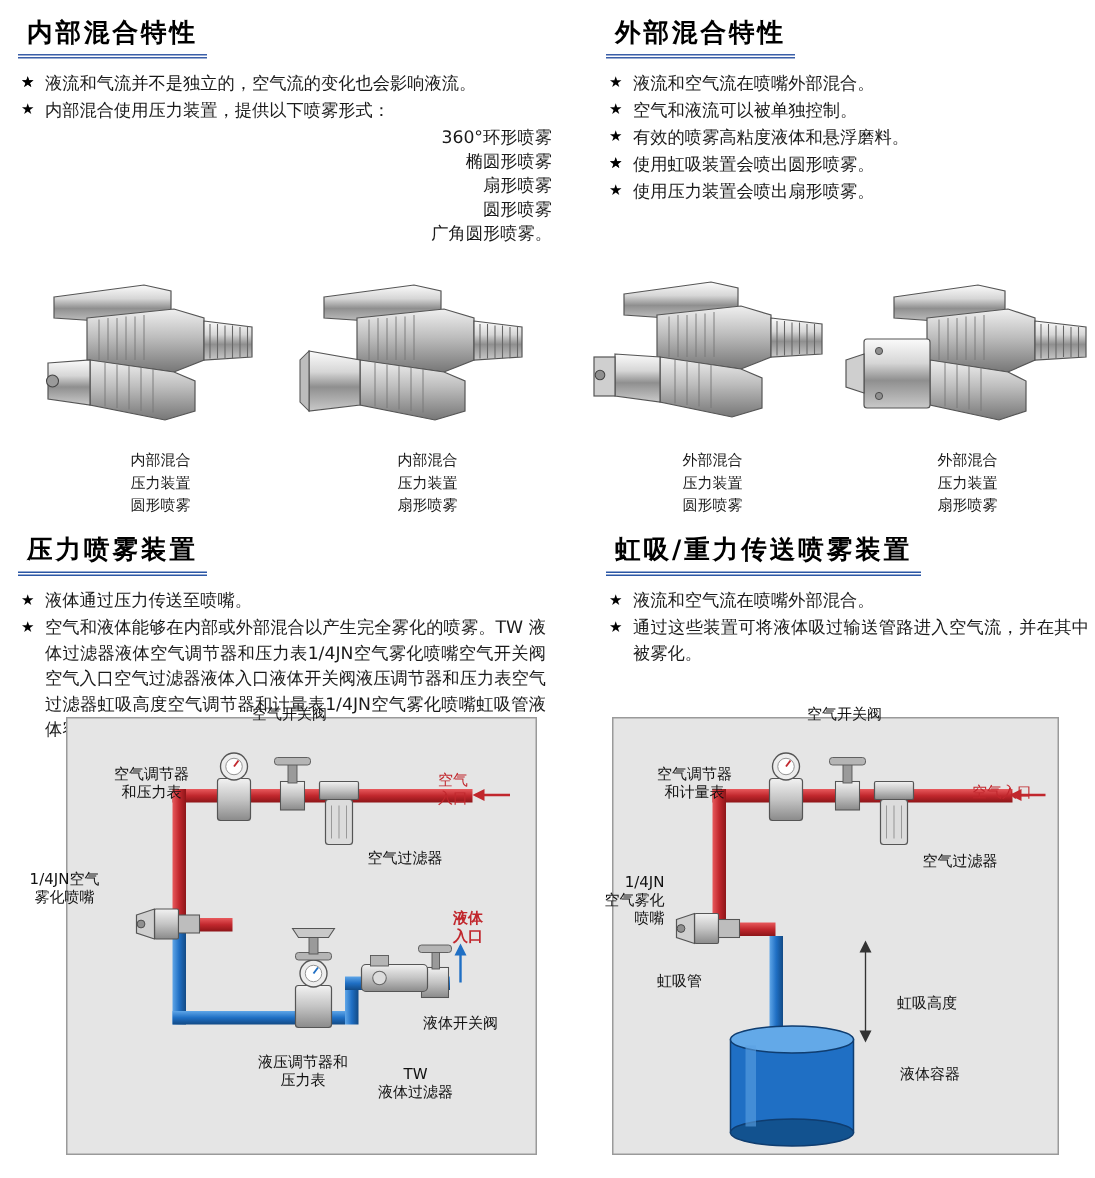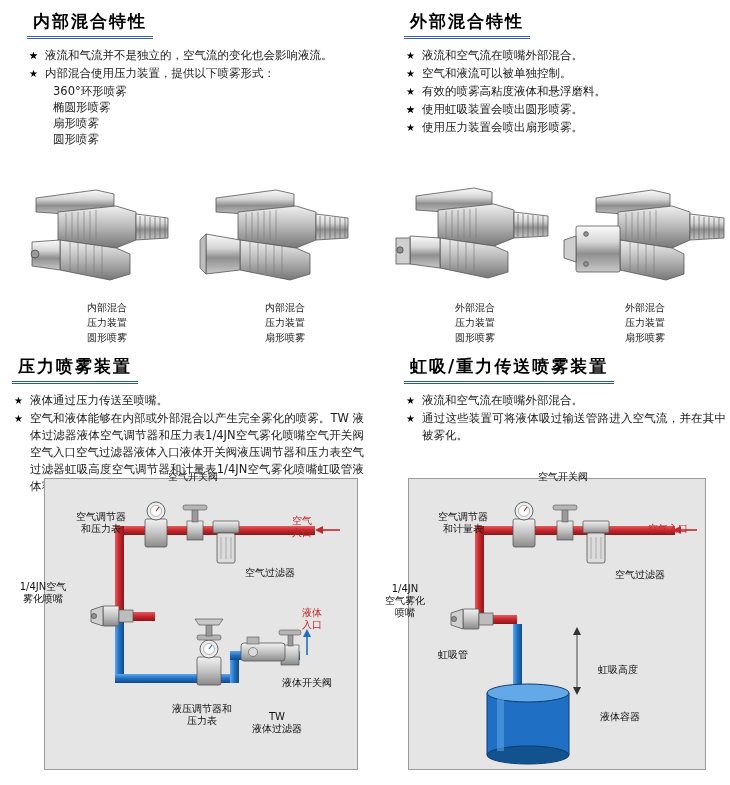--- a/index.html
+++ b/index.html
@@ -18,21 +18,20 @@
   .page {
     position: relative;
     width: 730px;
     height: 785px;
   }
   .col-left {
     position: absolute;
     left: 8px;
     top: 0;
     width: 360px;
-    margin-left: 15px;
   }
   .col-right {
     position: absolute;
     left: 400px;
     top: 0;
     width: 330px;
   }
 
   
   .heading {
@@ -67,20 +66,21 @@
     position: absolute;
     left: 0;
     top: 0;
     font-size: 10px;
     color: #000;
   }
   .sublist {
     list-style: none;
     margin: 0;
     padding: 0 0 0 30px;
+    text-align: right;
   }
   .sublist li {
     font-size: 11.5px;
     line-height: 16px;
   }
 
   
   .nozzle-row {
     position: absolute;
     top: 178px;
@@ -142,20 +142,21 @@
     <ul class="bullets">
       <li><span class="star">★</span></li>
       <li><span class="star">★</span><span>液流和气流并不是独立的，空气流的变化也会影响液流。</span></li>
       <li><span class="star">★</span><span>内部混合使用压力装置，提供以下喷雾形式：</span></li>
     </ul>
     <ul class="sublist">
       <li>360°环形喷雾</li>
       <li>椭圆形喷雾</li>
       <li>扇形喷雾</li>
       <li>圆形喷雾</li>
+      <li>广角圆形喷雾。</li>
     </ul>
   </div>
 
   <div class="col-right">
     <div class="heading">外部混合特性</div>
     <ul class="bullets">
       <li><span class="star">★</span><span>液流和空气流在喷嘴外部混合。</span></li>
       <li><span class="star">★</span><span>空气和液流可以被单独控制。</span></li>
       <li><span class="star">★</span><span>有效的喷雾高粘度液体和悬浮磨料。</span></li>
       <li><span class="star">★</span></li>
@@ -465,21 +466,21 @@
         <line x1="262" y1="176" x2="262" y2="152" stroke="#1f6fc4" stroke-width="1.6"></line>
         <polygon points="262,150 258,158 266,158" fill="#1f6fc4"></polygon>
       </g>
     </svg>
 
     <div class="lbl" style="left:108px; top:-8px; width:80px;">空气开关阀</div>
     <div class="lbl" style="left:18px; top:32px; width:76px;">空气调节器<br>和压力表</div>
     <div class="lbl red" style="left:232px; top:36px; width:50px;">空气<br>入口</div>
     <div class="lbl" style="left:190px; top:88px; width:70px;">空气过滤器</div>
     <div class="lbl" style="left:-40px; top:102px; width:76px;">1/4JN空气<br>雾化喷嘴</div>
-    <div class="lbl red" style="left:244px; top:128px; width:46px;">液体<br>入口</div>
+    <div class="lbl red" style="left:244px; top:128px; width:46px;font-weight:bold;">液体<br>入口</div>
     <div class="lbl" style="left:222px; top:198px; width:80px;">液体开关阀</div>
     <div class="lbl" style="left:112px; top:224px; width:90px;">液压调节器和<br>压力表</div>
     <div class="lbl" style="left:196px; top:232px; width:72px;">TW<br>液体过滤器</div>
   </div>
 
   <div class="sys-box" style="left:408px; top:478px; width:296px; height:290px;">
     <svg class="sys-svg" width="296" height="290" viewBox="0 0 296 290">
 
       <rect x="66" y="47" width="200" height="9" fill="url(#redpipe)"></rect>
       <rect x="66" y="47" width="9" height="98" fill="url(#redpipeV)"></rect>
@@ -533,19 +534,19 @@
         <line x1="168" y1="150" x2="168" y2="214" stroke="#333" stroke-width="0.9"></line>
         <polygon points="168,148 164,156 172,156" fill="#333"></polygon>
         <polygon points="168,216 164,208 172,208" fill="#333"></polygon>
       </g>
     </svg>
 
     <div class="lbl" style="left:114px; top:-8px; width:80px;">空气开关阀</div>
     <div class="lbl" style="left:16px; top:32px; width:76px;">空气调节器<br>和计量表</div>
     <div class="lbl red" style="left:226px; top:44px; width:66px;">空气入口</div>
     <div class="lbl" style="left:196px; top:90px; width:70px;">空气过滤器</div>
-    <div class="lbl" style="left:-42px; top:104px; width:76px;">1/4JN<br>空气雾化<br>喷嘴</div>
+    <div class="lbl" style="left:-42px; top:104px; width:76px;text-align:right;">1/4JN<br>空气雾化<br>喷嘴</div>
     <div class="lbl" style="left:14px; top:170px; width:60px;">虹吸管</div>
     <div class="lbl" style="left:176px; top:170px; width:66px;margin-top:15px;">虹吸高度</div>
     <div class="lbl" style="left:176px; top:232px; width:70px;">液体容器</div>
   </div>
 
 </div>
 
 </body></html>

